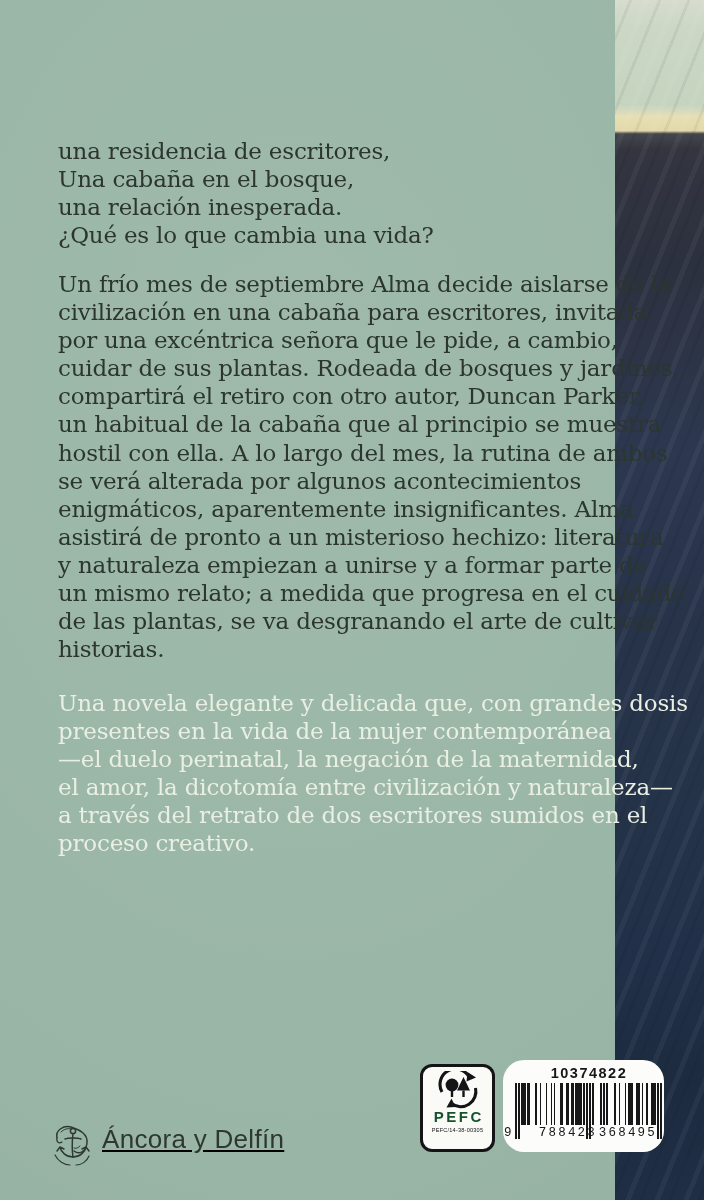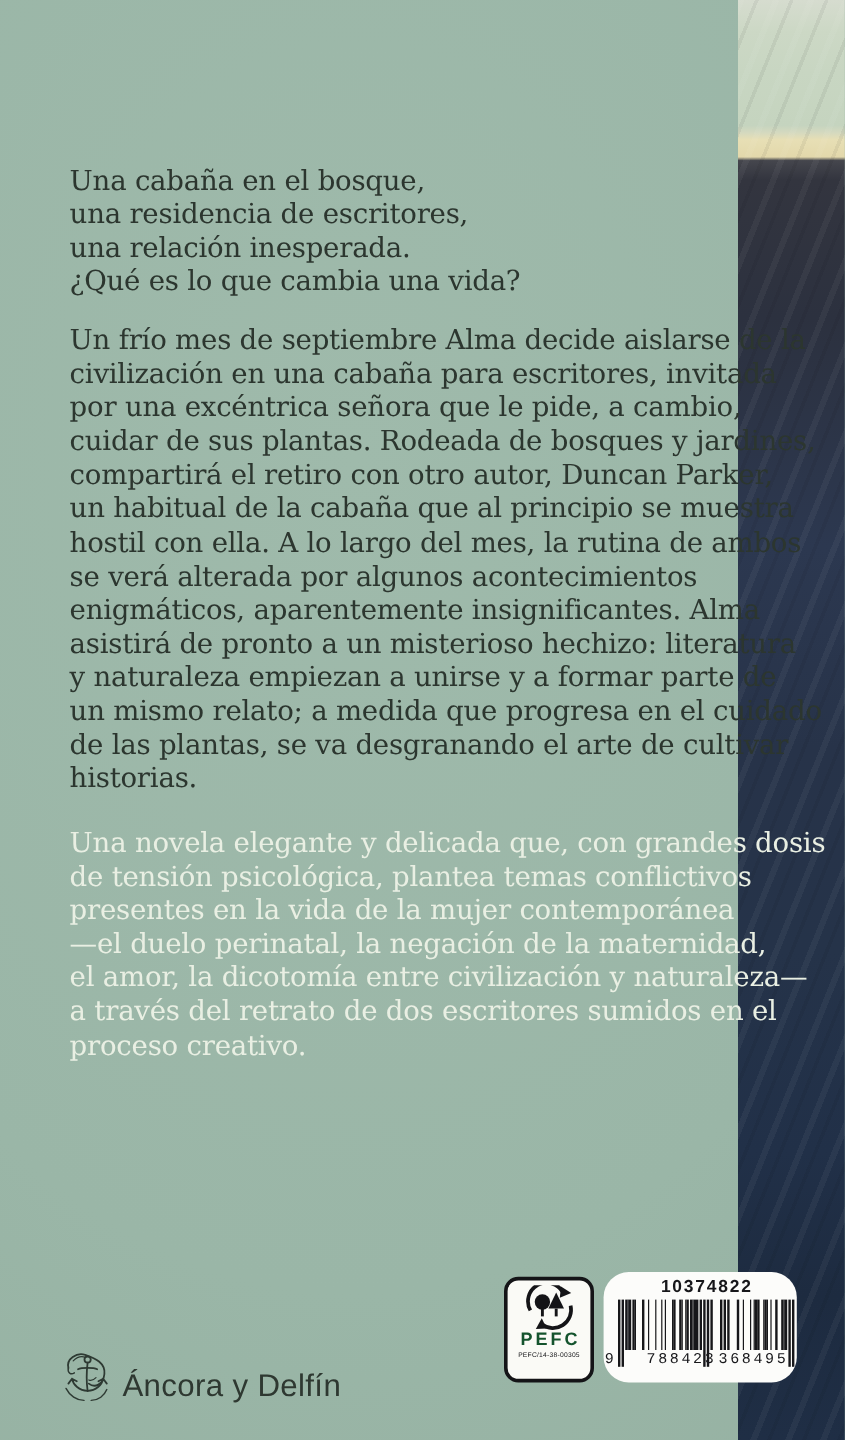--- a/index.html
+++ b/index.html
@@ -37,21 +37,21 @@
     color:#2c362f;
   }
   .intro{top:137px;}
   .synopsis{top:270px;}
   .review{top:689px;color:#e9efe3;}
   .tline{white-space:pre;}
 
   
   .publisher{
     position:absolute;left:52px;top:1124px;height:46px;
-    display:flex;align-items:flex-end;gap:10px;
+    display:flex;align-items:flex-start;gap:10px;text-decoration:underline;
   }
   .publisher svg{width:40px;height:44px;display:block;}
   .publisher-name{
     font-family:"Liberation Sans",sans-serif;
     font-size:26px;color:#2e3831;letter-spacing:0.3px;
   }
 
   
   .pefc{
     position:absolute;left:420px;top:1064px;width:75px;height:88px;
@@ -96,22 +96,22 @@
   .d2{left:78px;width:64px;text-align:right;letter-spacing:2.2px;padding-left:2px;box-sizing:border-box;}
 </style>
 </head>
 <body>
 
 <div class="cover">
 
   <div class="art-strip"></div>
 
   <div class="text-block intro">
+      <div class="tline">una residencia de escritores,</div>
       <div class="tline">Una cabaña en el bosque,</div>
-      <div class="tline">una residencia de escritores,</div>
       <div class="tline">una relación inesperada.</div>
       <div class="tline">¿Qué es lo que cambia una vida?</div>
     </div>
 
   <div class="text-block synopsis">
       <div class="tline">Un frío mes de septiembre Alma decide aislarse de la</div>
       <div class="tline">civilización en una cabaña para escritores, invitada</div>
       <div class="tline">por una excéntrica señora que le pide, a cambio,</div>
       <div class="tline">cuidar de sus plantas. Rodeada de bosques y jardines,</div>
       <div class="tline">compartirá el retiro con otro autor, Duncan Parker,</div>
@@ -121,21 +121,20 @@
       <div class="tline">enigmáticos, aparentemente insignificantes. Alma</div>
       <div class="tline">asistirá de pronto a un misterioso hechizo: literatura</div>
       <div class="tline">y naturaleza empiezan a unirse y a formar parte de</div>
       <div class="tline">un mismo relato; a medida que progresa en el cuidado</div>
       <div class="tline">de las plantas, se va desgranando el arte de cultivar</div>
       <div class="tline">historias.</div>
     </div>
 
   <div class="text-block review">
       <div class="tline">Una novela elegante y delicada que, con grandes dosis</div>
-      <div class="tline">de tensión psicológica, plantea temas conflictivos</div>
       <div class="tline">presentes en la vida de la mujer contemporánea</div>
       <div class="tline">—el duelo perinatal, la negación de la maternidad,</div>
       <div class="tline">el amor, la dicotomía entre civilización y naturaleza—</div>
       <div class="tline">a través del retrato de dos escritores sumidos en el</div>
       <div class="tline">proceso creativo.</div>
     </div>
 
   <div class="publisher">
     <svg viewBox="0 0 40 44" fill="none" stroke="#2e3a33" stroke-width="1.5" stroke-linecap="round">
       <circle cx="21" cy="7" r="2.6"></circle>

